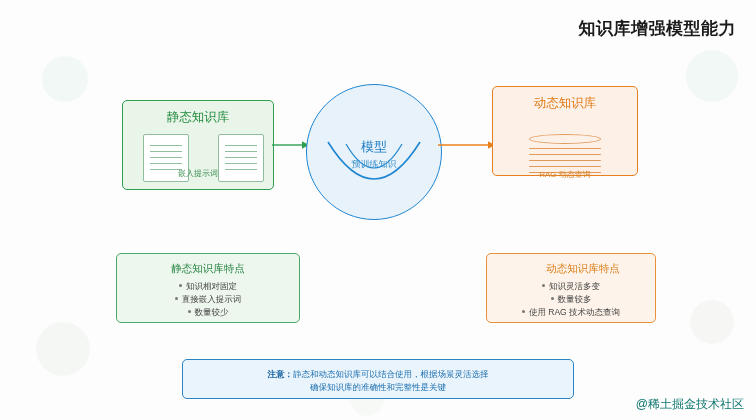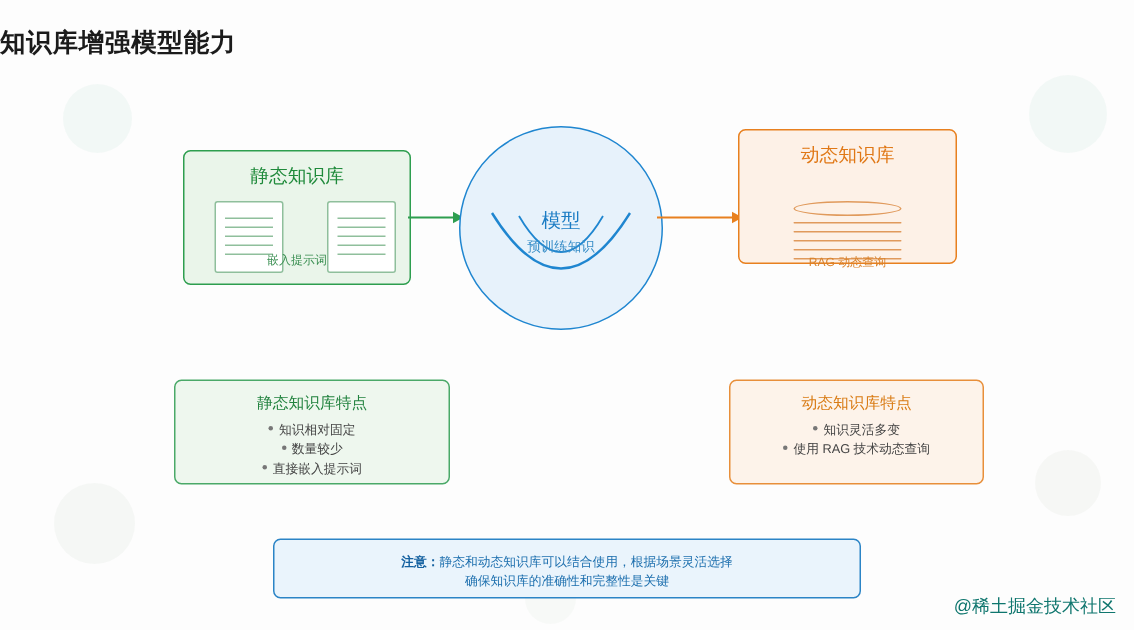--- a/index.html
+++ b/index.html
@@ -30,21 +30,21 @@
   .blob.b2 { left: 686px; top: 50px;  width: 52px; height: 52px; background: #eaf4f1; }
   .blob.b3 { left: 36px;  top: 322px; width: 54px; height: 54px; background: #eef3ef; }
   .blob.b4 { left: 690px; top: 300px; width: 44px; height: 44px; background: #f1f2ee; }
   .blob.b5 { left: 350px; top: 382px; width: 34px; height: 34px; background: #f3f5f2; }
 
   #title {
     position: absolute;
     top: 17px;
     left: 0;
     width: 736px;
-    text-align: left;
+    text-align: right;
     font-size: 17px;
     font-weight: bold;
     color: #1b1b1b;
     letter-spacing: 0.5px;
   }
 
   
   .box {
     position: absolute;
     box-sizing: border-box;
@@ -164,21 +164,21 @@
     left: 116px; top: 253px; width: 184px; height: 70px;
     background: #eef7ee;
     border: 1.3px solid #4aa968;
   }
   #static-features .box-title { top: 8px; color: #22833f; font-size: 10.5px; }
   #dynamic-features {
     left: 486px; top: 253px; width: 170px; height: 70px;
     background: #fdf3ea;
     border: 1.3px solid #e88f3a;
   }
-  #dynamic-features .box-title { top: 8px; color: #d97b14; font-size: 10.5px; }
+  #dynamic-features .box-title { top: 8px; color: #d97b14; font-size: 10.5px; margin-left: 12px; }
   .feature-list {
     position: absolute;
     top: 26px; left: 0; width: 100%;
     text-align: center;
   }
   .feature-list li {
     list-style: none;
     font-size: 8.5px;
     line-height: 13px;
     color: #444;
@@ -281,31 +281,32 @@
     <div class="rung" style="top:32px"></div>
     <div class="rung" style="top:38px"></div>
   </div>
   <div id="dynamic-caption">RAG 动态查询</div>
 
   <div class="box" id="static-features">
     <div class="box-title">静态知识库特点</div>
     <div class="feature-list">
       <ul>
         <li><span class="bullet"></span><span>知识相对固定</span></li>
+        <li><span class="bullet"></span><span>直接嵌入提示词</span></li>
         <li><span class="bullet"></span><span>数量较少</span></li>
-        <li><span class="bullet"></span><span>直接嵌入提示词</span></li>
       </ul>
     </div>
   </div>
 
   <div class="box" id="dynamic-features">
     <div class="box-title">动态知识库特点</div>
     <div class="feature-list">
       <ul>
         <li><span class="bullet"></span><span>知识灵活多变</span></li>
+        <li><span class="bullet"></span><span>数量较多</span></li>
         <li><span class="bullet"></span><span>使用 RAG 技术动态查询</span></li>
       </ul>
     </div>
   </div>
 
   <div class="box" id="note-box">
     <div class="note-line" id="note-line-1">
       <span id="note-label">注意：</span><span>静态和动态知识库可以结合使用，根据场景灵活选择</span>
     </div>
     <div class="note-line" id="note-line-2">确保知识库的准确性和完整性是关键</div>

